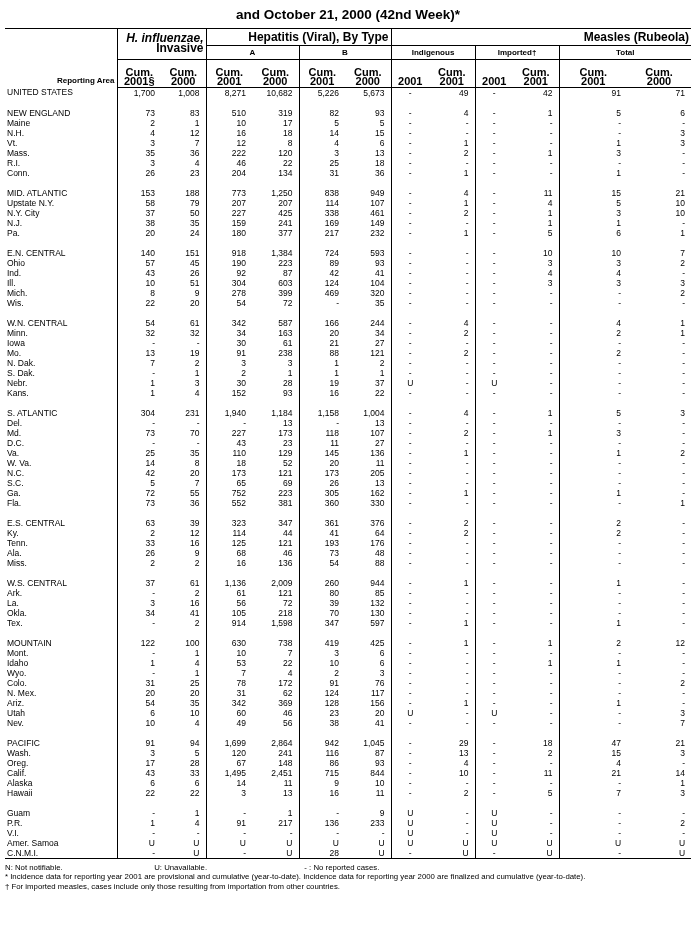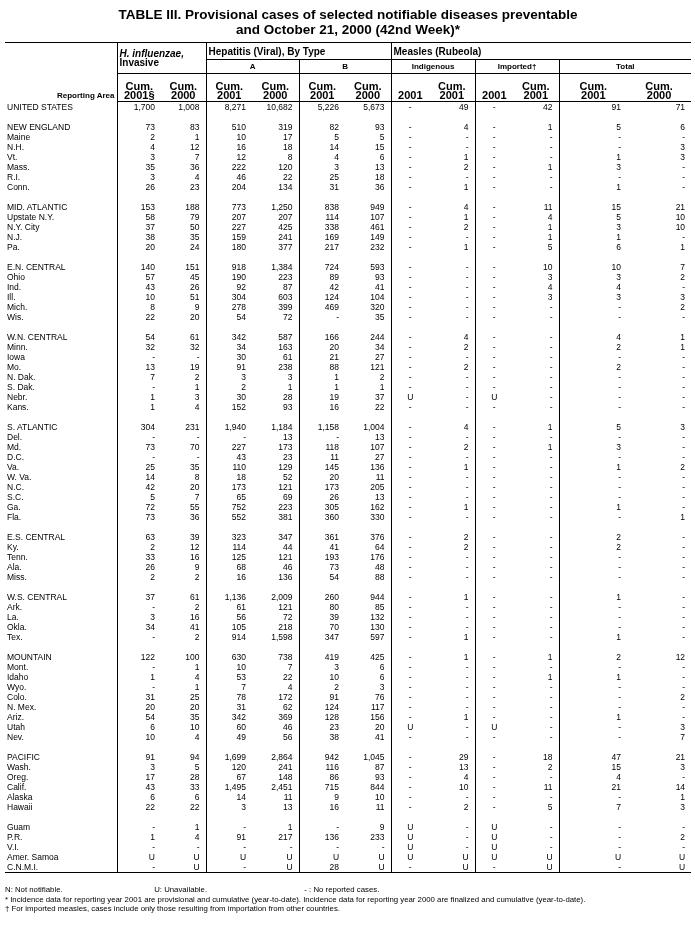--- a/index.html
+++ b/index.html
@@ -12,53 +12,52 @@
   .page { width: 695px; height: 951px; box-sizing: border-box; padding: 8px 4px 0 5px; overflow: hidden; }
 
   .title { text-align: center; font-weight: bold; font-size: 13.5px; line-height: 14.5px; margin-bottom: 5px; }
 
   table.tbl {
     border-collapse: collapse; table-layout: fixed;
     width: 686px; border-top: 1px solid #000;
   }
   .tbl th { font-weight: bold; padding: 0 2px; }
   th.area-h { text-align: right; vertical-align: bottom; font-size: 8px; padding-bottom: 2px; padding-left: 2px; }
-  th.grp { text-align: left; font-size: 10px; border-bottom: 1px solid #000; vertical-align: middle; }
+  th.grp { text-align: right; font-size: 12px; border-bottom: 1px solid #000; vertical-align: middle; }
   th.hinf { line-height: 9.5px; vertical-align: middle; }
   .it { font-style: italic; }
   tr.row1 th { height: 16px; }
   tr.row2 th { height: 13px; }
   th.sub { text-align: center; font-size: 8px; border-bottom: 1px solid #000; vertical-align: middle; }
   th.colh {
     text-align: center; font-size: 11px; line-height: 9px;
     vertical-align: bottom; white-space: pre-line;
     height: 26px; border-bottom: 1px solid #000; padding-bottom: 1px;
   }
   .gl { border-left: 1px solid #000; }
 
   tbody td { font-size: 8.5px; line-height: 10px; height: 10px; padding: 0; white-space: nowrap; overflow: hidden; }
   td.area { text-align: left; padding-left: 2px; }
   td.val  { text-align: right; padding-right: 6px; }
   td.c    { text-align: center; padding-right: 0; }
   tr.sep td { height: 10px; }
   tbody tr:last-child td { border-bottom: 1px solid #000; }
 
-  .notes { width: 686px; margin-top: 12px; font-size: 7.8px; line-height: 9.6px; }
+  .notes { width: 686px; margin-top: 4px; font-size: 7.8px; line-height: 9.6px; }
   .legend span { display: inline-block; }
   .legend .w1 { width: 147px; }
   .legend .w2 { width: 148px; }
   .note.hang { padding-left: 8px; text-indent: -8px; }
 </style>
 </head>
 <body>
 
 <div class="page">
 
   <div class="title">
-    <div>TABLE III. Provisional cases of selected notifiable diseases preventable</div>
     <div>and October 21, 2000 (42nd Week)*</div>
   </div>
 
   <table class="tbl">
     <colgroup>
       <col style="width:112px">
       <col style="width:44px">
         <col style="width:45px">
       <col style="width:46px">
         <col style="width:47px">

